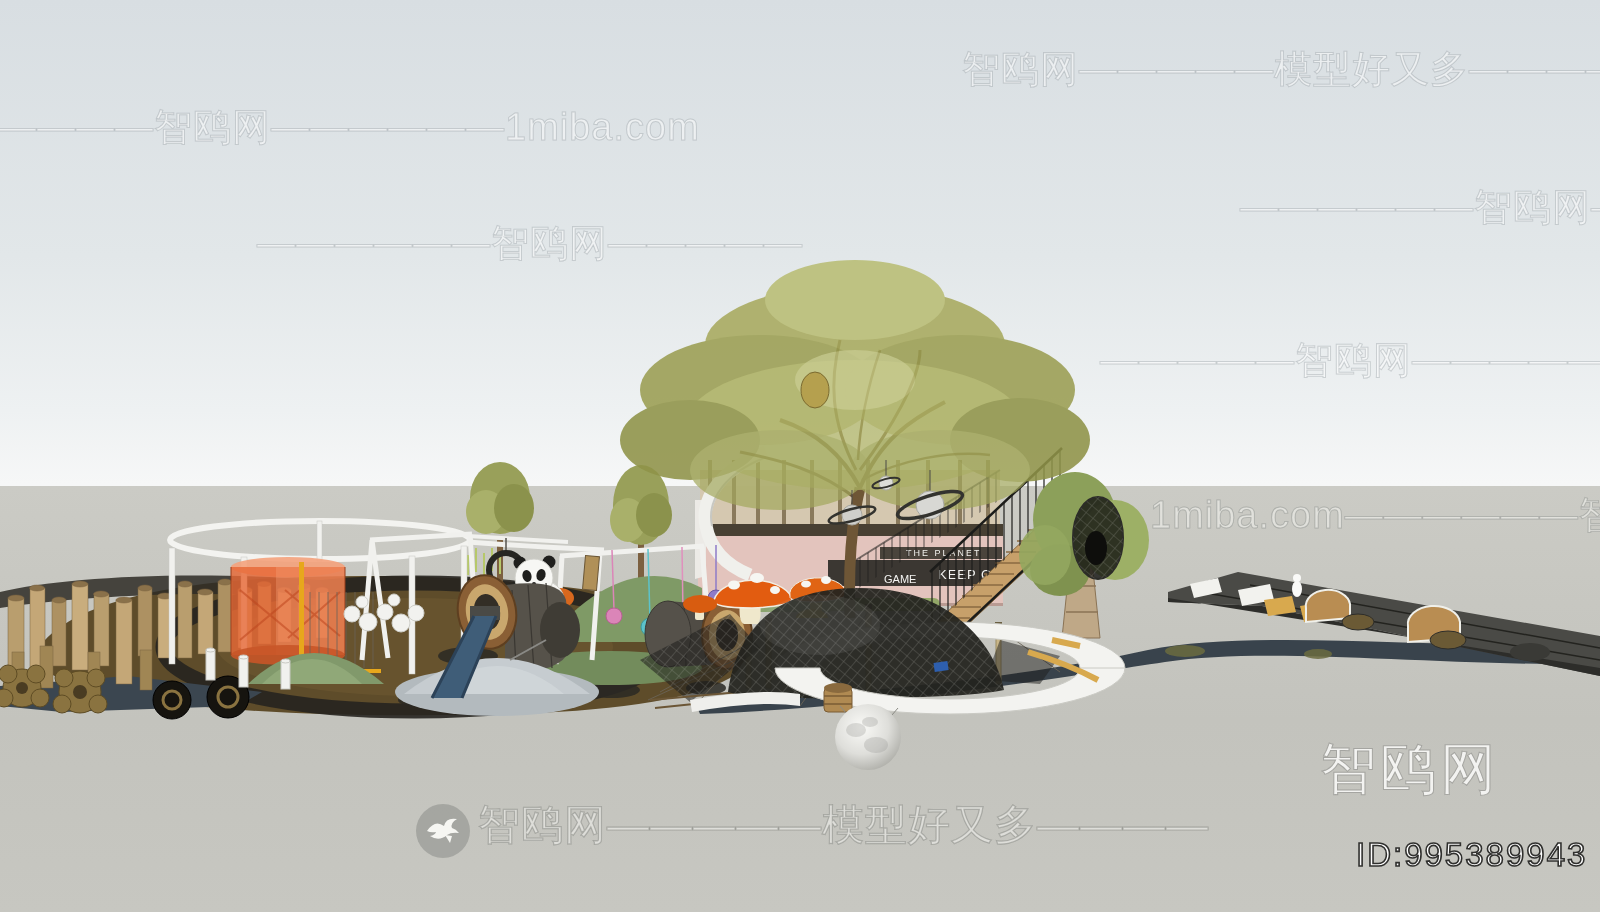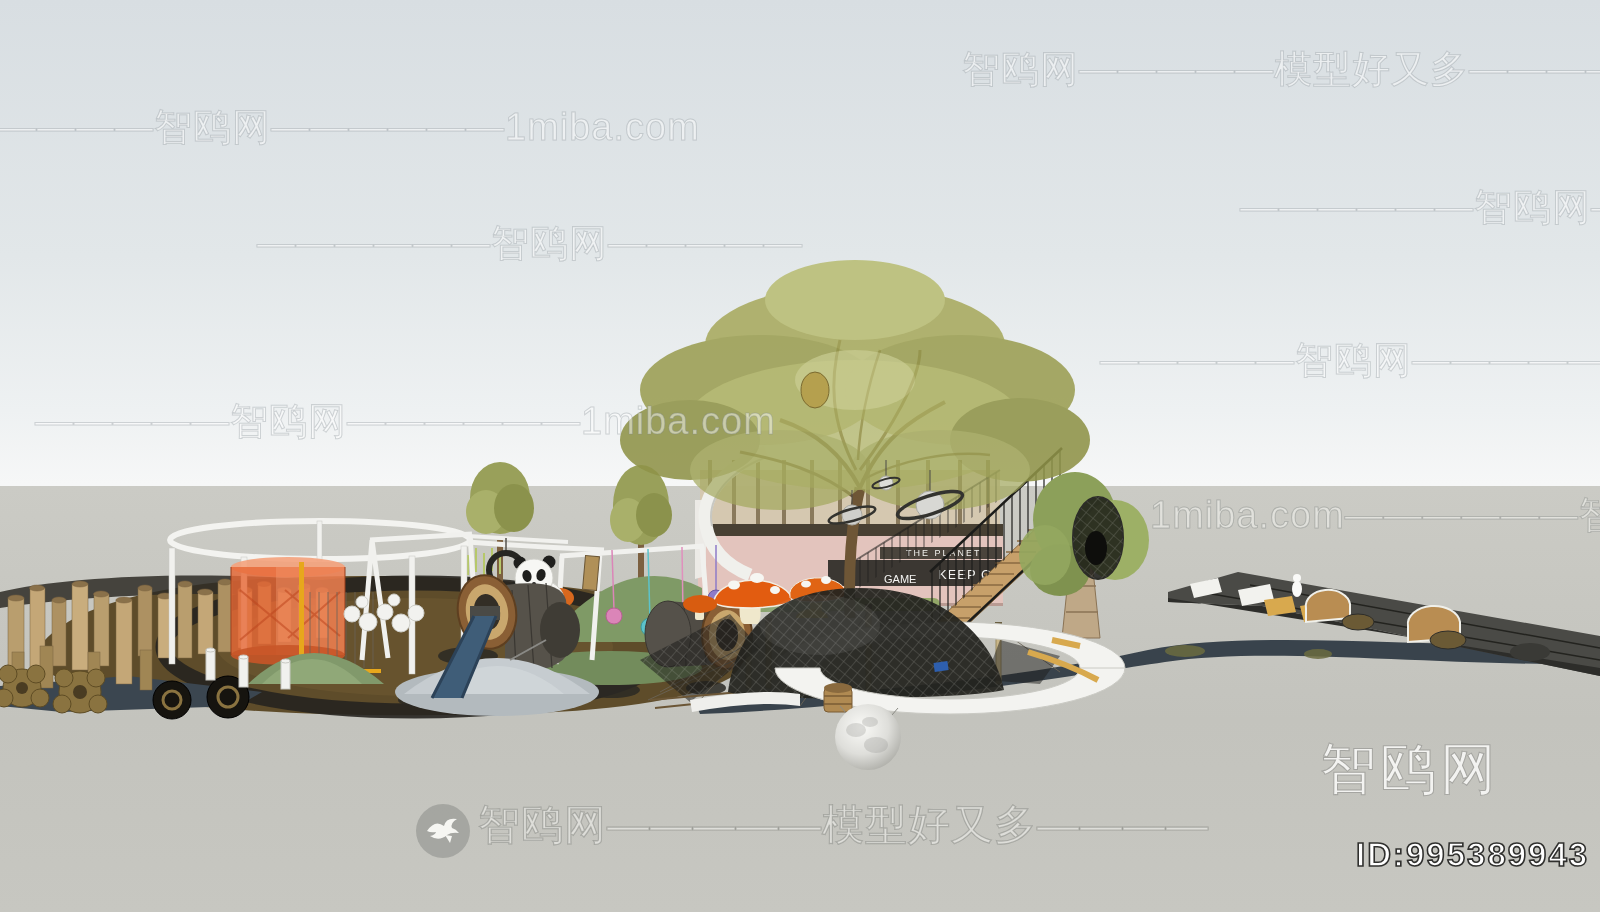--- a/index.html
+++ b/index.html
@@ -13,21 +13,21 @@
   .wm{position:absolute;white-space:nowrap;line-height:1;font-size:38px;
       color:rgba(255,255,255,0.48);-webkit-text-stroke:1px rgba(125,135,140,0.32);
       letter-spacing:1px;pointer-events:none;}
   .wm.onground{color:rgba(248,248,244,0.5);-webkit-text-stroke:1px rgba(110,115,112,0.35);}
   .wm-bottom{font-size:42px;color:rgba(242,242,238,0.55);-webkit-text-stroke:1.2px rgba(110,112,108,0.4);}
   .logo-badge{position:absolute;left:416px;top:804px;width:54px;height:54px;border-radius:50%;
               background:rgba(138,140,136,0.55);display:flex;align-items:center;justify-content:center;}
   .corner-brand{position:absolute;left:1320px;top:741px;font-size:56px;letter-spacing:4px;line-height:1;
                 color:rgba(246,246,243,0.95);-webkit-text-stroke:1px rgba(158,158,154,0.9);white-space:nowrap;}
   .corner-id{position:absolute;left:1356px;top:838px;font-size:33px;letter-spacing:2px;line-height:1;
-             color:#ffffff;-webkit-text-stroke:1.6px #30302e;white-space:nowrap;font-weight:bold;}
+             color:#ffffff;-webkit-text-stroke:1.6px #30302e;white-space:nowrap;font-weight:normal;}
 </style>
 </head>
 <body>
 
 <div class="stage">
   <div class="ground"></div>
 
   <svg class="scene" width="1600" height="912" viewBox="0 0 1600 912">
     <defs>
       <pattern id="net" width="9" height="9" patternUnits="userSpaceOnUse" patternTransform="rotate(40)">
@@ -406,21 +406,20 @@
       <ellipse cx="876" cy="745" rx="12" ry="8" fill="rgba(150,150,145,0.3)"></ellipse>
       <ellipse cx="870" cy="722" rx="8" ry="5" fill="rgba(150,150,145,0.3)"></ellipse>
     </g>
   </svg>
 
   <div class="wm" style="left:962px;top:50px;">智鸥网—————模型好又多————</div>
   <div class="wm" style="left:-80px;top:108px;">——————智鸥网——————1miba.com</div>
   <div class="wm" style="left:1240px;top:188px;">——————智鸥网——————</div>
   <div class="wm" style="left:245px;top:224px;margin-left:12px;">——————智鸥网—————</div>
   <div class="wm" style="left:1100px;top:341px;">—————智鸥网—————1miba.com</div>
-  <div class="wm" style="left:35px;top:402px;">—————智鸥网——————1miba.com</div>
   <div class="wm onground" style="left:1150px;top:496px;">1miba.com——————智鸥网—————</div>
 
   <div class="logo-badge">
     <svg width="40" height="40" viewBox="0 0 40 40">
       <path d="M4 20 Q12 8 21 15 Q23 6 34 8 Q27 12 29 17 Q33 18 36 22 Q28 21 24 24 Q16 31 7 25 Q12 24 13 21 Q8 22 4 20 Z" fill="rgba(250,250,247,0.95)"></path>
       <path d="M22 24 L27 32 L29 25 Z" fill="rgba(250,250,247,0.95)"></path>
     </svg>
   </div>
   <div class="wm wm-bottom" style="left:478px;top:804px;">智鸥网—————模型好又多————</div>
 

